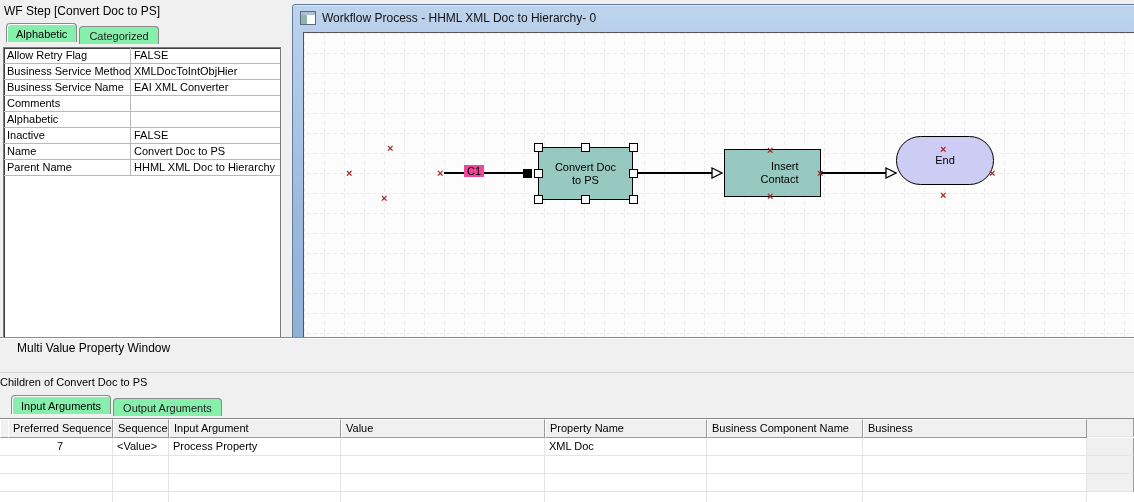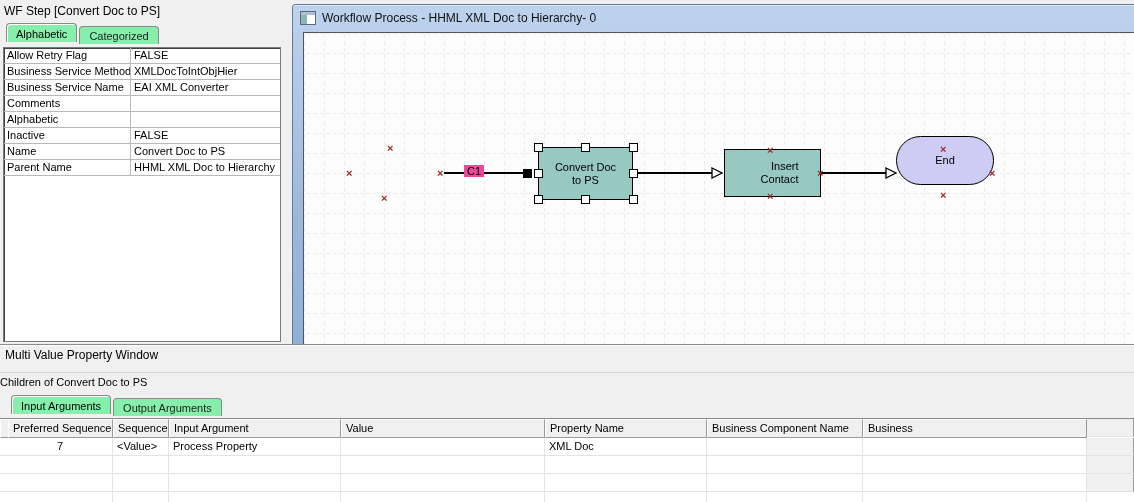--- a/index.html
+++ b/index.html
@@ -42,23 +42,23 @@
 
   .conn-line{position:absolute;height:2px;background:#000;}
   .conn-endpoint{position:absolute;width:9px;height:9px;background:#000;}
   .conn-arrow{position:absolute;width:12px;height:12px;}
   .conn-label{position:absolute;background:#ec4899;padding:0 3px;font-size:11px;z-index:3;}
 
   .handle{position:absolute;width:7px;height:7px;background:#fff;border:1px solid #000;z-index:4;}
   .xmark{position:absolute;color:#a02828;font-size:11px;font-weight:bold;line-height:10px;z-index:3;}
 
   
-  .mvpw-bar{position:absolute;left:0;top:344px;width:1134px;height:21px;background:#f0f0f0;
+  .mvpw-bar{position:absolute;left:0;top:337px;width:1134px;height:21px;background:#f0f0f0;
     border-top:1px solid #8a8a8a;box-shadow:inset 0 1px 0 #fff;display:flex;align-items:center;
-    padding-left:5px;font-size:12px;box-sizing:border-box;}
+    padding-left:17px;font-size:12px;box-sizing:border-box;}
   .children-bar{position:absolute;left:0;top:372px;width:1134px;height:19px;background:#f0f0f0;
     border-top:1px solid #d6d6d6;display:flex;align-items:center;padding-left:0;
     font-size:11px;box-sizing:border-box;}
   .bottom-tabs{position:absolute;left:0;top:392px;height:26px;padding-left:5px;}
 
   .mv-table{position:absolute;left:0;top:418px;width:1134px;
     display:grid;grid-template-columns:8px 105px 56px 172px 204px 162px 156px 224px 1fr;
     background:#fff;border-top:1px solid #8a8a8a;}
   .mv-hcell{background:#f0f0f0;border-top:1px solid #fff;border-left:1px solid #fff;
     border-right:1px solid #9a9a9a;border-bottom:1px solid #9a9a9a;

